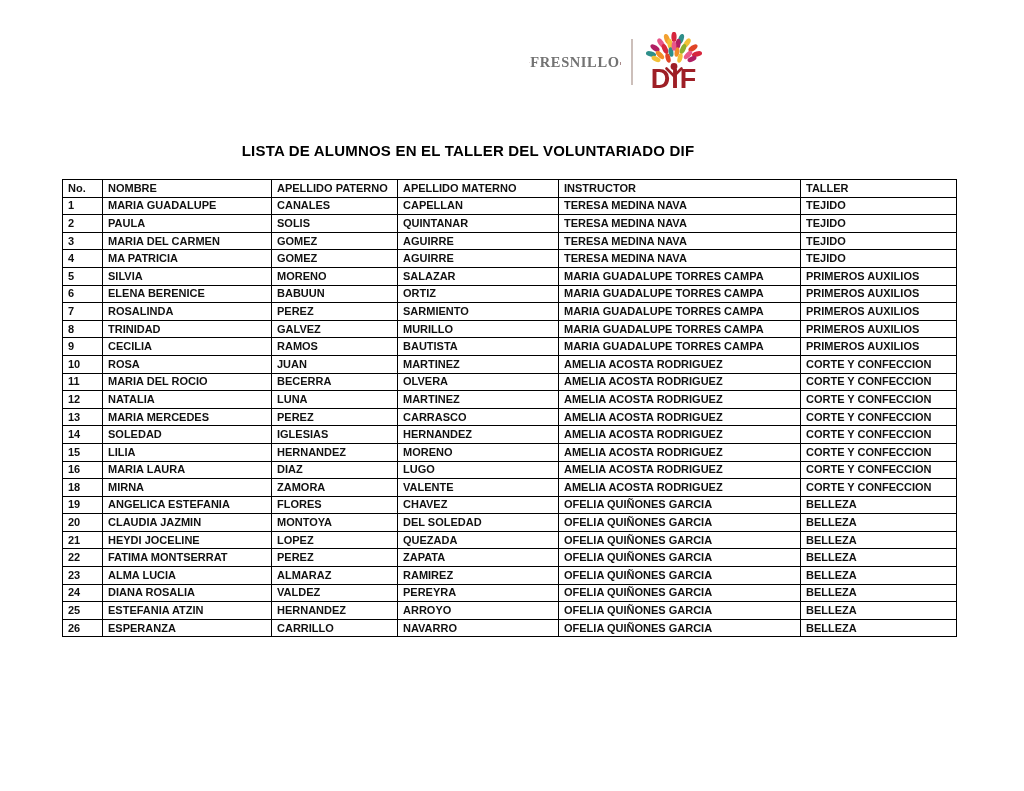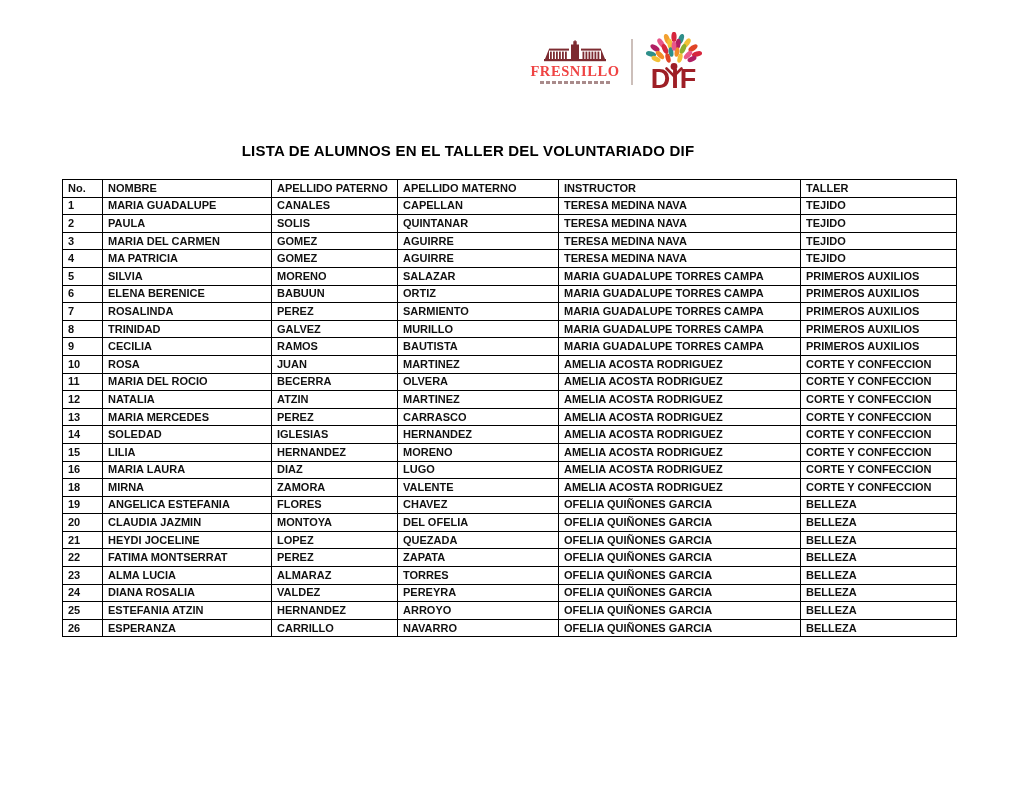--- a/index.html
+++ b/index.html
@@ -7,22 +7,22 @@
     width:1024px;height:791px;background:#ffffff;position:relative;
     font-family:"Liberation Sans",sans-serif;color:#111;
     -webkit-font-smoothing:antialiased;
   }
   
   .logo-row{
     position:absolute;top:30px;left:529px;height:64px;
     display:flex;align-items:center;
   }
   .fresnillo{
-    width:92px;display:flex;flex-direction:column;align-items:center;
-    color:#ef4444;
+    width:92px;display:flex;flex-direction:row;align-items:center;
+    color:#737373;
   }
   .fresnillo-building{display:block;}
   .fresnillo-text{
     font-family:"Liberation Serif",serif;font-size:14.5px;font-weight:600;
     letter-spacing:.6px;line-height:1;margin-top:1px;white-space:nowrap;
   }
   .fresnillo-tagline{
     width:70px;height:3px;margin-top:3px;
     background:repeating-linear-gradient(90deg,#a98b8b 0 4px,transparent 4px 6px);
   }
@@ -220,21 +220,21 @@
         <td>11</td>
         <td>MARIA DEL ROCIO</td>
         <td>BECERRA</td>
         <td>OLVERA</td>
         <td>AMELIA ACOSTA RODRIGUEZ</td>
         <td>CORTE Y CONFECCION</td>
       </tr>
       <tr>
         <td>12</td>
         <td>NATALIA</td>
-        <td>ATZIN</td>
+        <td>LUNA</td>
         <td>MARTINEZ</td>
         <td>AMELIA ACOSTA RODRIGUEZ</td>
         <td>CORTE Y CONFECCION</td>
       </tr>
       <tr>
         <td>13</td>
         <td>MARIA MERCEDES</td>
         <td>PEREZ</td>
         <td>CARRASCO</td>
         <td>AMELIA ACOSTA RODRIGUEZ</td>
@@ -277,21 +277,21 @@
         <td>ANGELICA ESTEFANIA</td>
         <td>FLORES</td>
         <td>CHAVEZ</td>
         <td>OFELIA QUIÑONES GARCIA</td>
         <td>BELLEZA</td>
       </tr>
       <tr>
         <td>20</td>
         <td>CLAUDIA JAZMIN</td>
         <td>MONTOYA</td>
-        <td>DEL OFELIA</td>
+        <td>DEL SOLEDAD</td>
         <td>OFELIA QUIÑONES GARCIA</td>
         <td>BELLEZA</td>
       </tr>
       <tr>
         <td>21</td>
         <td>HEYDI JOCELINE</td>
         <td>LOPEZ</td>
         <td>QUEZADA</td>
         <td>OFELIA QUIÑONES GARCIA</td>
         <td>BELLEZA</td>
@@ -301,21 +301,21 @@
         <td>FATIMA MONTSERRAT</td>
         <td>PEREZ</td>
         <td>ZAPATA</td>
         <td>OFELIA QUIÑONES GARCIA</td>
         <td>BELLEZA</td>
       </tr>
       <tr>
         <td>23</td>
         <td>ALMA LUCIA</td>
         <td>ALMARAZ</td>
-        <td>TORRES</td>
+        <td>RAMIREZ</td>
         <td>OFELIA QUIÑONES GARCIA</td>
         <td>BELLEZA</td>
       </tr>
       <tr>
         <td>24</td>
         <td>DIANA ROSALIA</td>
         <td>VALDEZ</td>
         <td>PEREYRA</td>
         <td>OFELIA QUIÑONES GARCIA</td>
         <td>BELLEZA</td>

